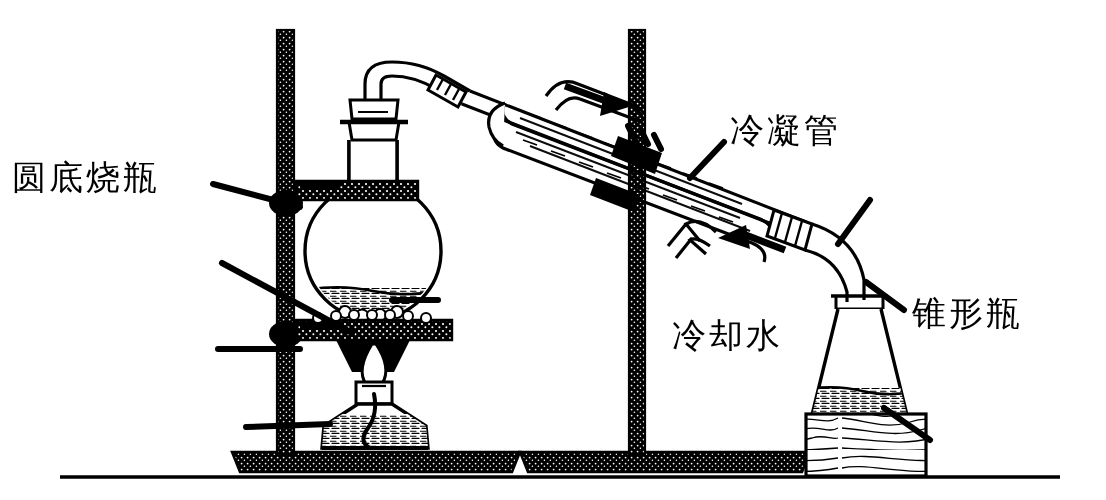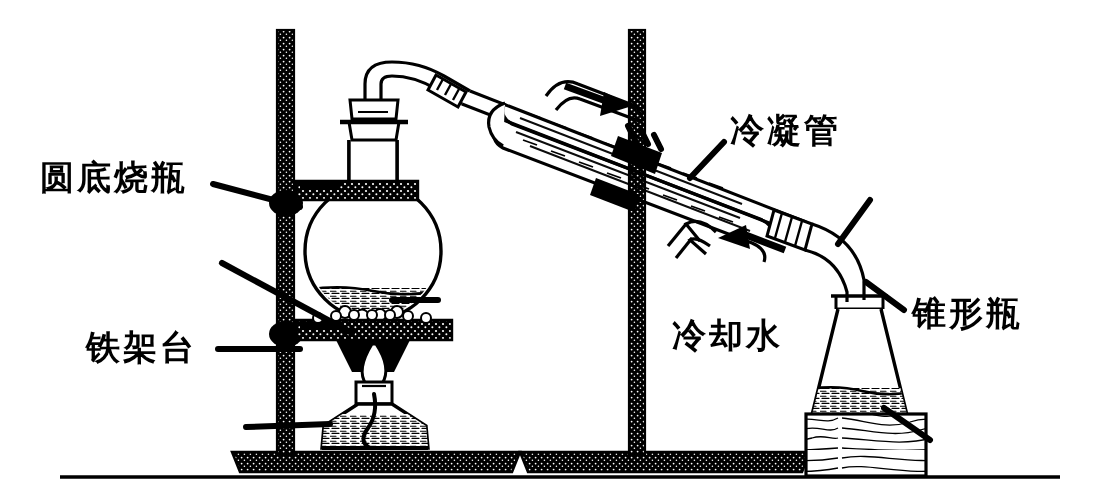--- a/index.html
+++ b/index.html
@@ -21,21 +21,21 @@
     position: absolute;
     left: 0;
     top: 0;
     width: 1106px;
     height: 500px;
   }
   .lbl {
     position: absolute;
     color: #000000;
     font-family: "DejaVu Serif", "Liberation Serif", serif;
-    font-weight: 700;
+    font-weight: 400;
     font-size: 34px;
     line-height: 1;
     letter-spacing: 3px;
     white-space: nowrap;
     user-select: none;
   }
 </style>
 </head>
 <body>
 
@@ -286,19 +286,18 @@
       <path d="M218 349 L300 349" stroke-width="6"></path>
       <path d="M246 427 L330 424" stroke-width="6"></path>
       <path d="M438 300 L392 300" stroke-width="6"></path>
       <path d="M724 142 L690 178" stroke-width="6"></path>
       <path d="M870 200 L838 244" stroke-width="6"></path>
       <path d="M904 310 L866 282" stroke-width="6"></path>
       <path d="M930 440 L884 408" stroke-width="6"></path>
     </g>
   </svg>
 
-  <div class="lbl" style="left:40px;  top:160px;">圆底烧瓶</div>
-  <div class="lbl" style="left:86px;  top:330px;">铁架台</div>
+  <div class="lbl" style="left:12px;  top:160px;">圆底烧瓶</div>
   <div class="lbl" style="left:672px; top:272px;margin-top:46px;">冷却水</div>
   <div class="lbl" style="left:730px; top:113px;">冷凝管</div>
   <div class="lbl" style="left:912px; top:296px;">锥形瓶</div>
 
 </div>
 
 </body></html>

